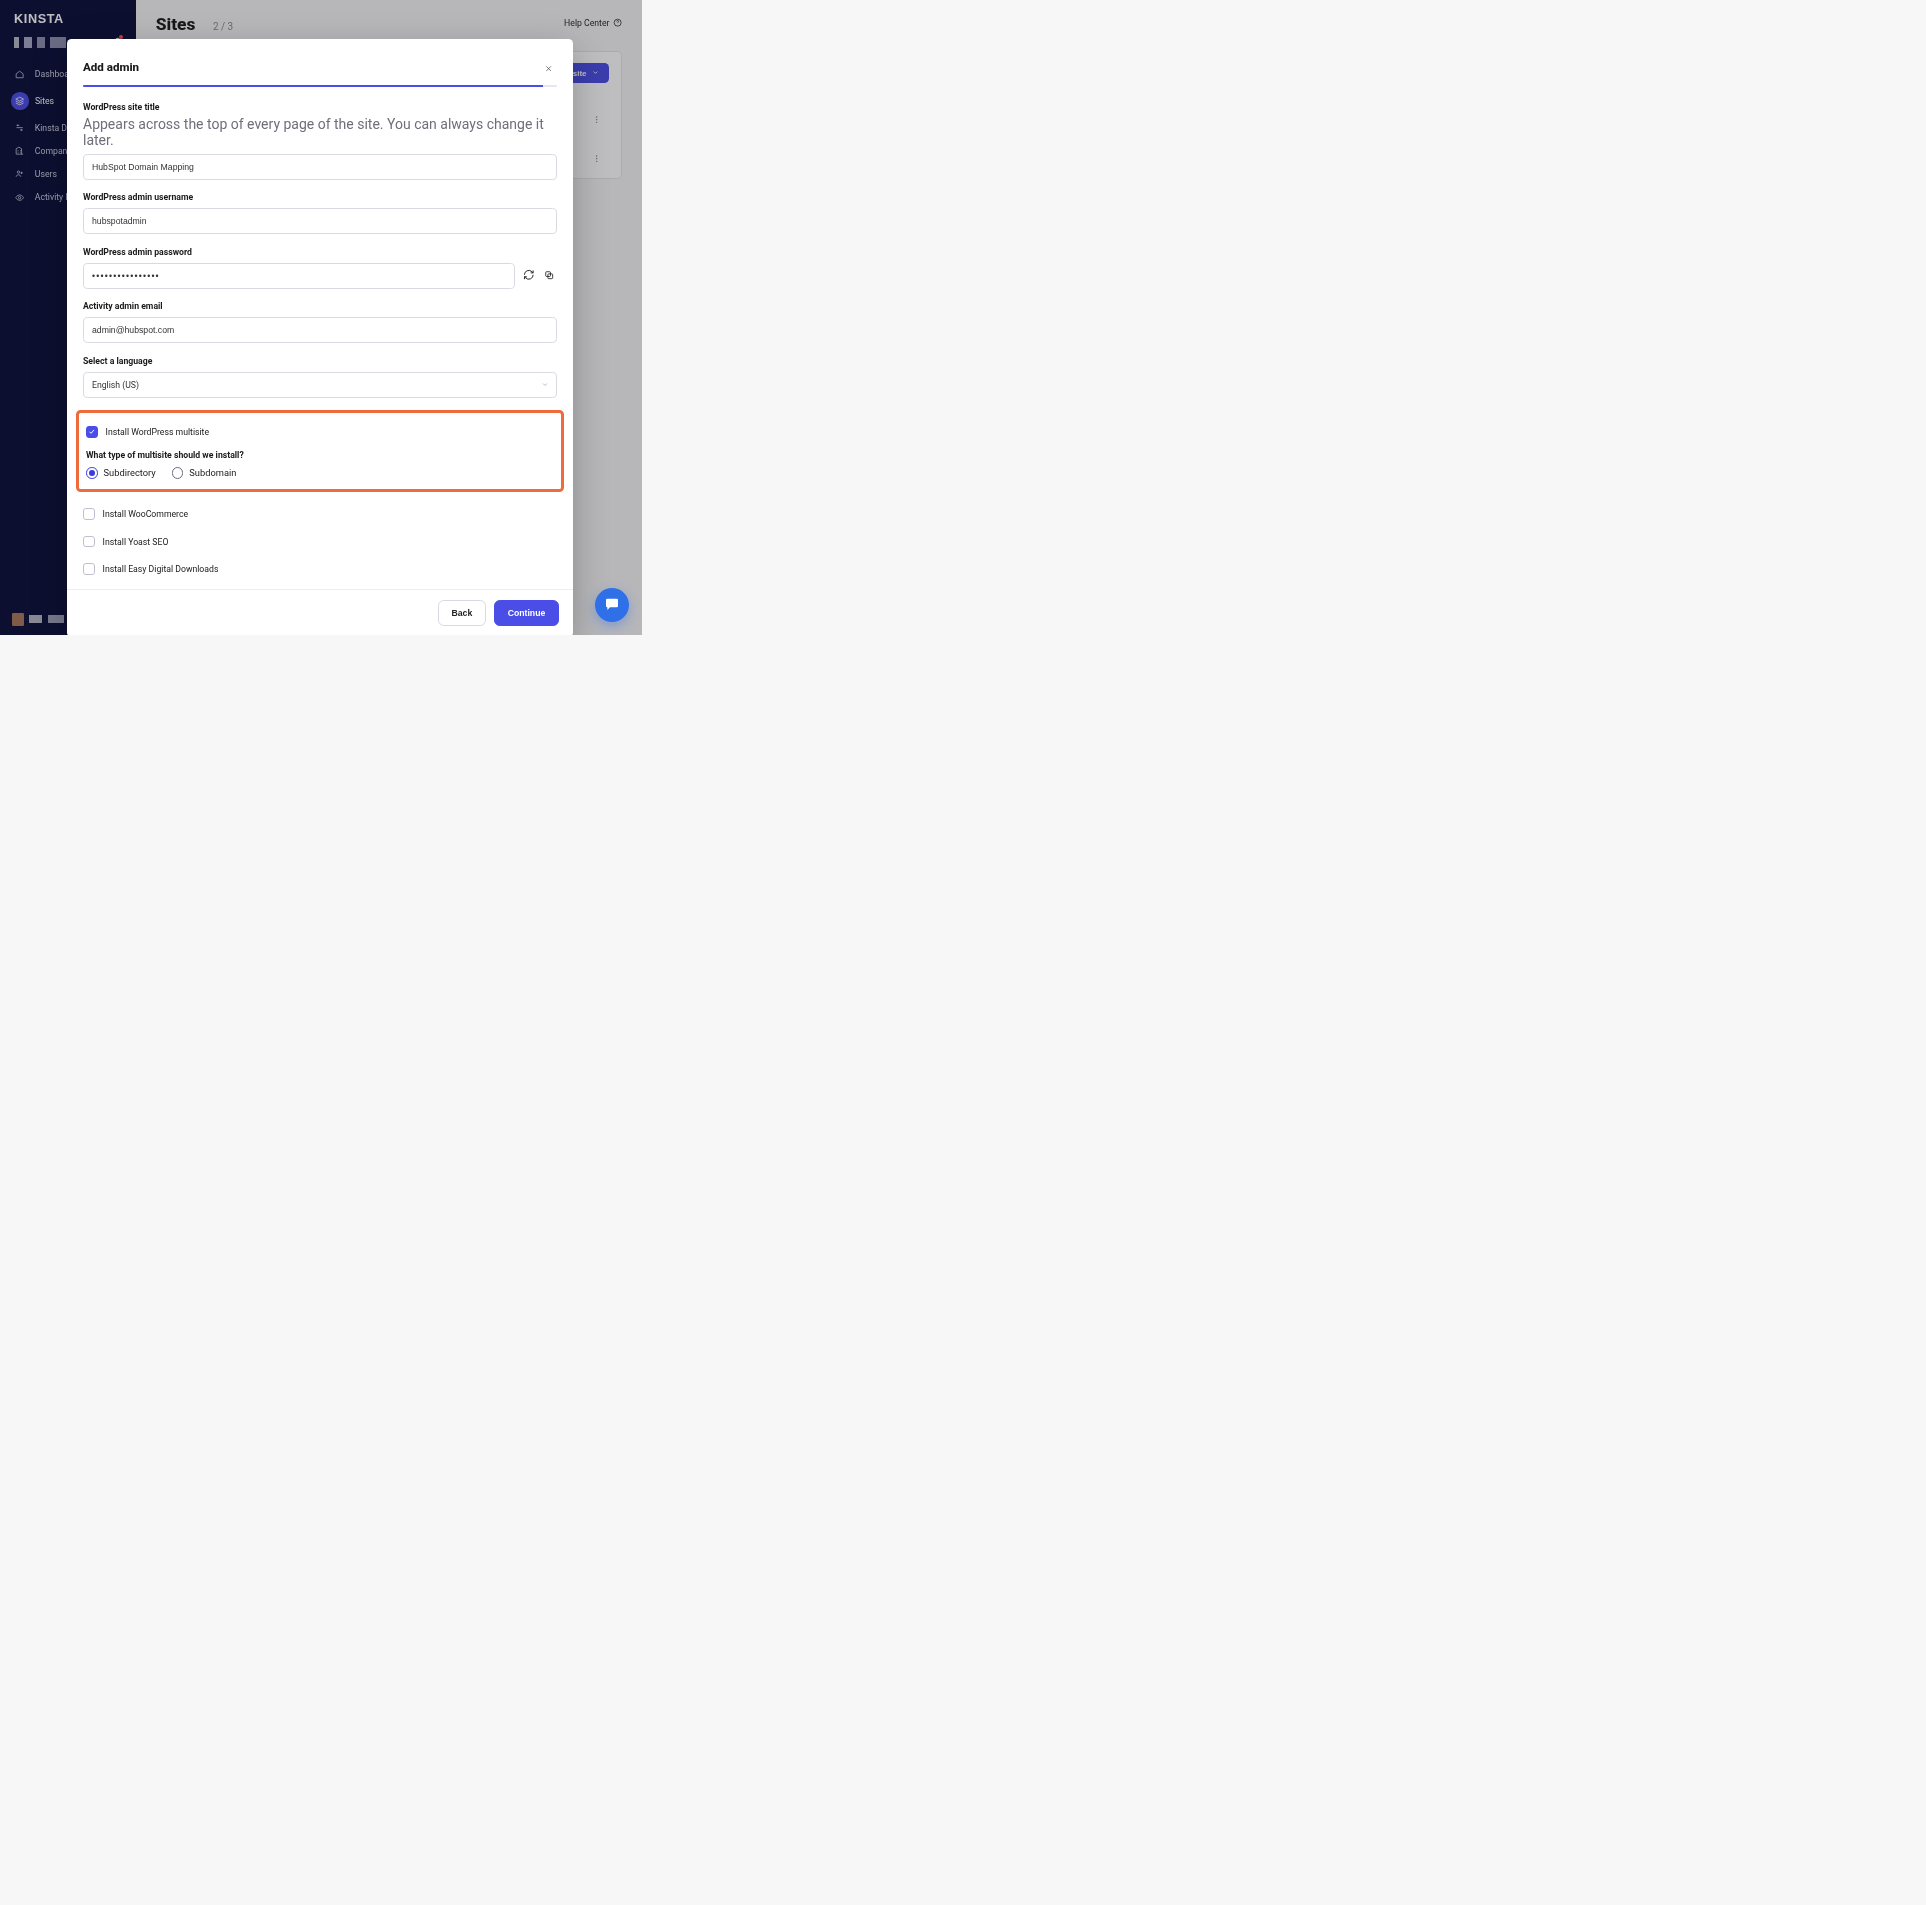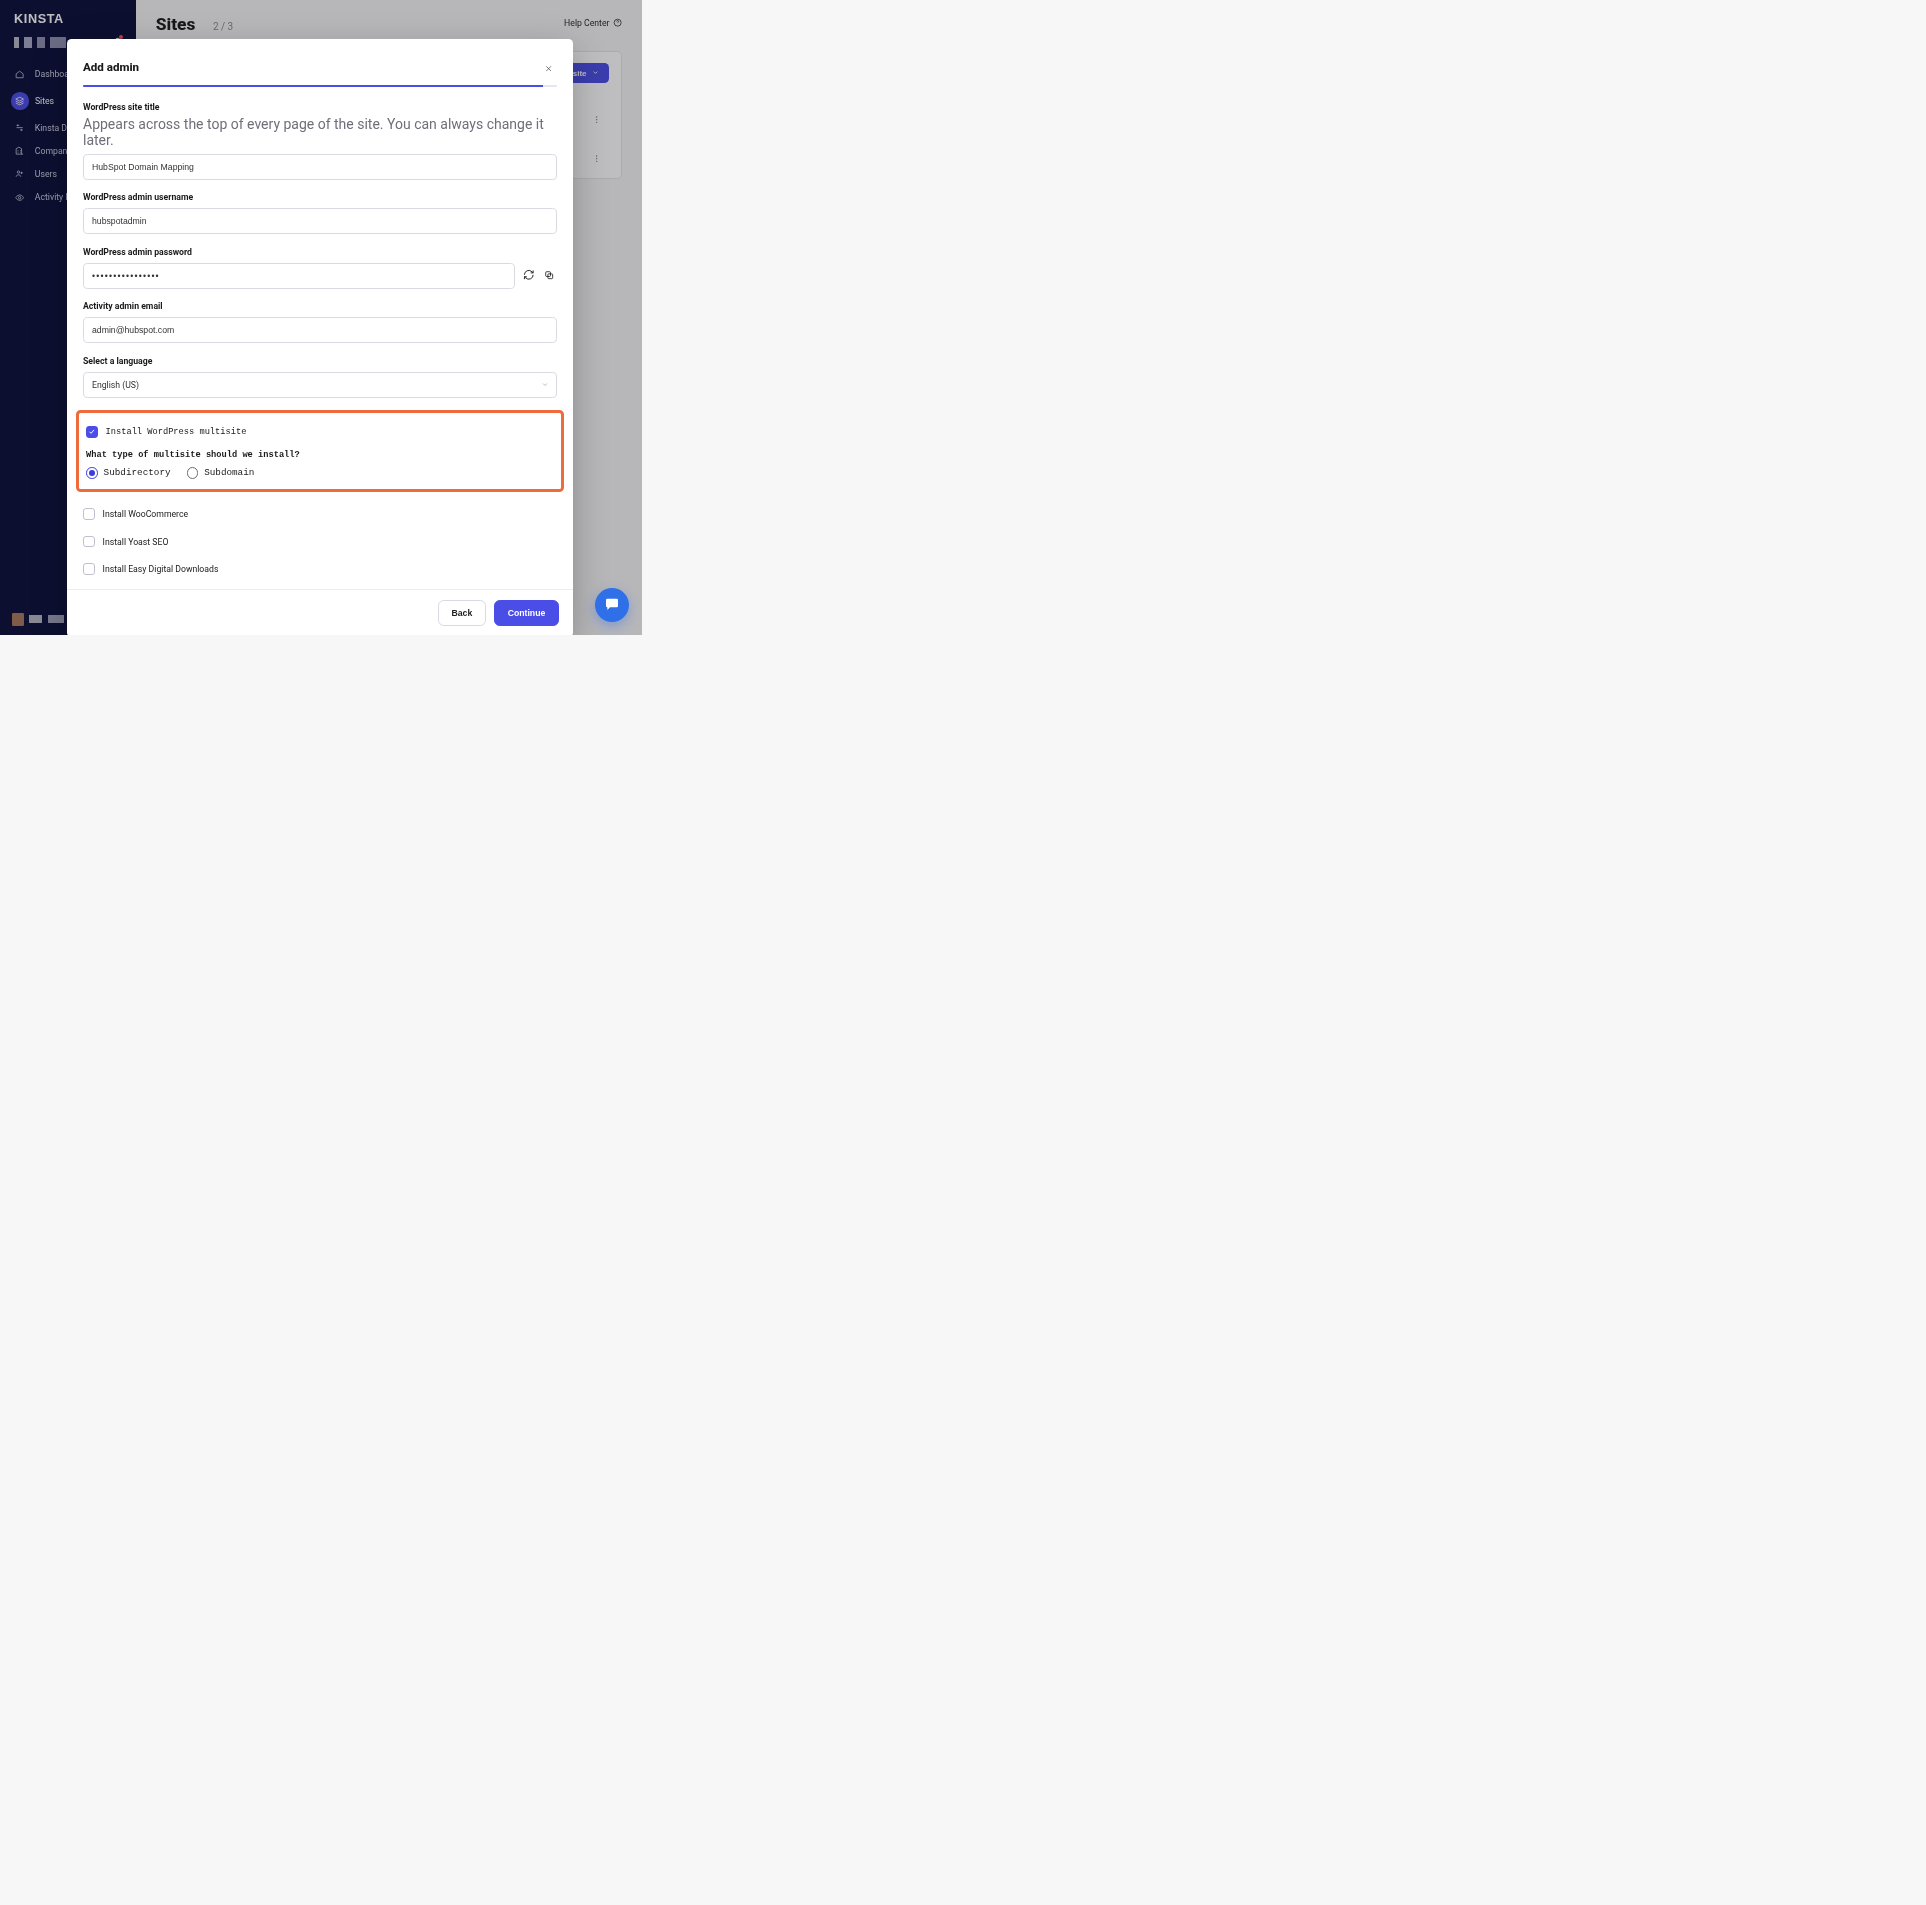--- a/index.html
+++ b/index.html
@@ -149,21 +149,21 @@
     .icon-btn { background:none; border:none; width:15px; height:15px; display:flex; align-items:center; justify-content:center; cursor:pointer; color:#222; }
 
     .select-wrap { position:relative; }
     .select-wrap .chev {
       position:absolute; right:8px; top:50%; transform:translateY(-50%);
       color:#9a9aa6; pointer-events:none;
     }
 
     .highlight-box {
       border:3.5px solid #ee6b3b; border-radius:4.6px;
-      padding:8px 7px 10.4px; margin: 0 -7px 8px; font-family: Liberation Mono, monospace;
+      padding:8px 7px 10.4px; margin: 0 -7px 8px;
     }
 
     .check-row { display:flex; align-items:center; gap:8px; padding:4.6px 0; }
     .checkbox {
       width:11.6px; height:11.6px; border:0.9px solid #bfbfcf; border-radius:2.9px;
       display:flex; align-items:center; justify-content:center; cursor:pointer; background:#fff;
     }
     .checkbox.checked { background:#4a4de6; border-color:#4a4de6; }
     .checkbox.checked svg path { stroke:#fff; }
     .check-label { font-size:8.7px; }

